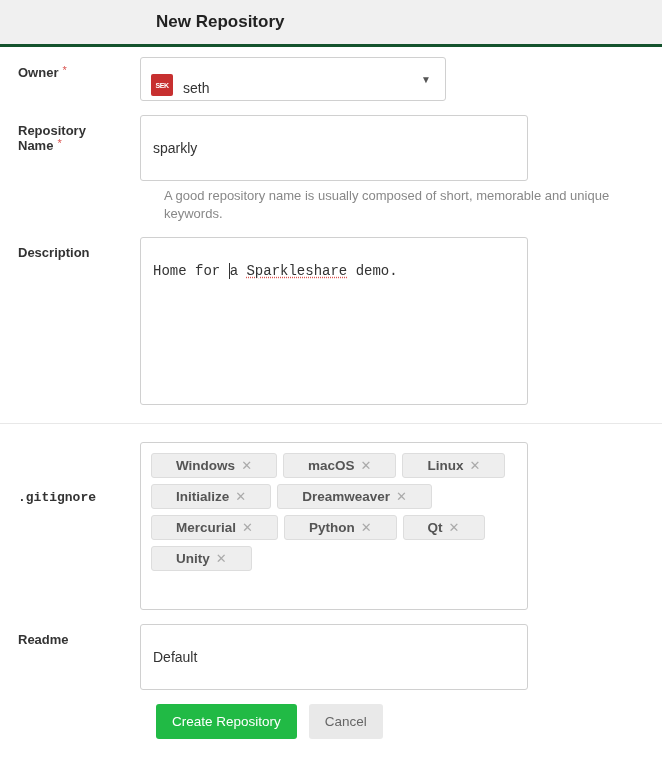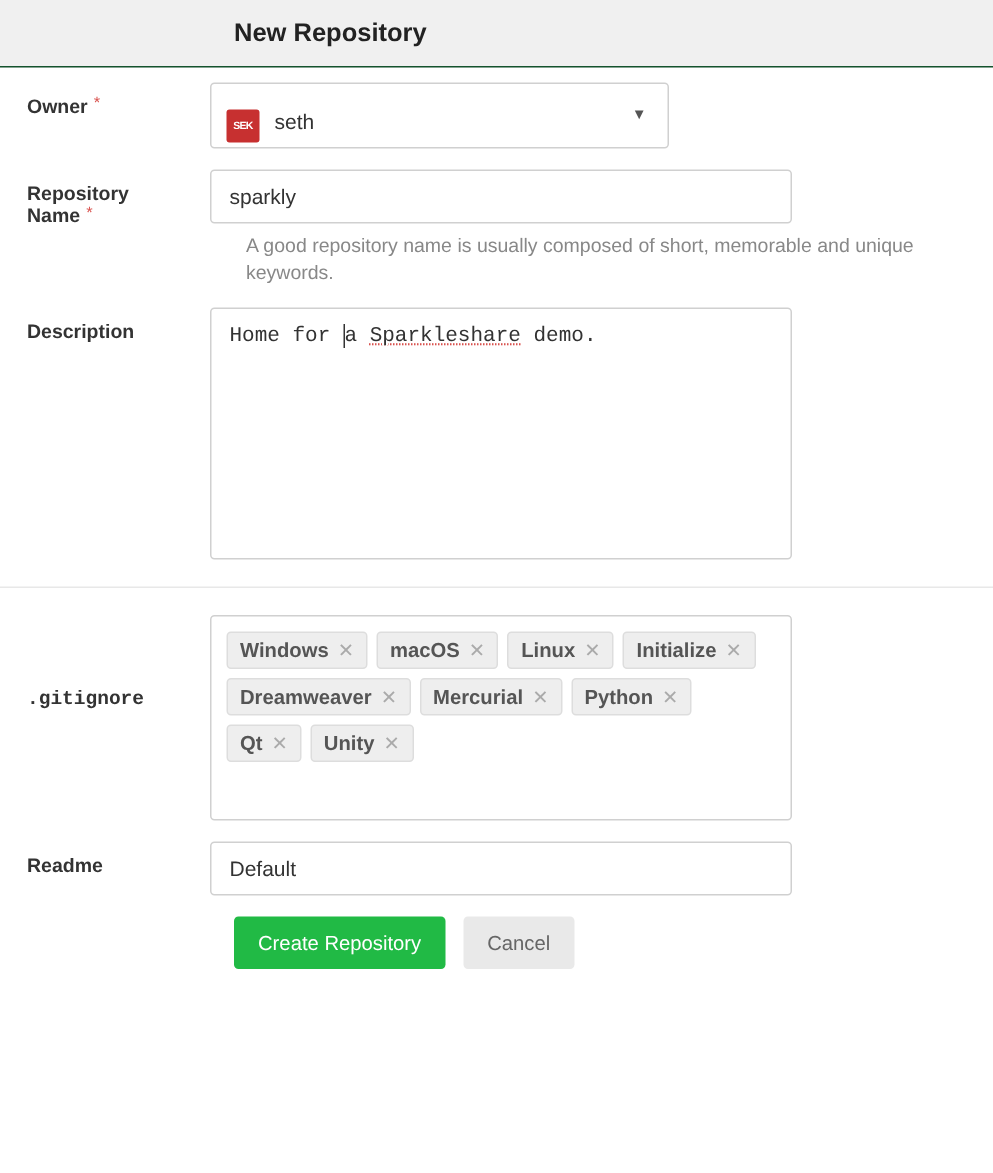--- a/index.html
+++ b/index.html
@@ -1,42 +1,42 @@
 <!DOCTYPE html>
 <html><head>
 <meta charset="utf-8">
 <style>
 * { box-sizing: border-box; margin: 0; padding: 0; }
 body { font-family: -apple-system, BlinkMacSystemFont, "Segoe UI", Helvetica, Arial, sans-serif; font-size: 14px; color: #333; background: #fff; width: 662px; }
-.header { background: #f0f0f0; padding: 12px 0 12px 156px; border-bottom: 1px solid #14532d; }
+.header { background: #f0f0f0; padding: 12px 0 12px 156px; border-bottom: 3px solid #14532d; }
 .header h1 { font-size: 17px; font-weight: 700; color: #222; }
 .form { padding: 10px 0 20px 0; }
 .row { display: flex; align-items: flex-start; margin-bottom: 14px; padding: 0 18px; }
 .row.tight { margin-bottom: 10px; }
 .label-col { width: 122px; flex-shrink: 0; text-align: left; padding-right: 16px; padding-top: 8px; font-weight: 700; font-size: 13px; color: #333; }
 .label-col .req { color: #d9534f; font-size: 11px; font-weight: 400; position: relative; top: -3px; left: 1px; }
 .field-col { flex: 1; max-width: 388px; }
-.input, .select, .textarea { width: 100%; border: 1px solid #d0d0d0; border-radius: 3px; padding: 9px 12px; font-size: 14px; font-family: inherit; color: #333; background: #fff; }
-.select-owner { display: flex; align-items: flex-start; gap: 10px; width: 306px; height: 44px; padding: 17px 10px; border: 1px solid #d0d0d0; border-radius: 3px; position: relative; cursor: pointer; }
+.input, .select, .textarea { width: 100%; border: 1px solid #d0d0d0; border-radius: 3px; padding: 24px 12px; font-size: 14px; font-family: inherit; color: #333; background: #fff; }
+.select-owner { display: flex; align-items: flex-end; gap: 10px; width: 306px; height: 44px; padding: 4px 10px; border: 1px solid #d0d0d0; border-radius: 3px; position: relative; cursor: pointer; }
 .avatar { width: 22px; height: 22px; background: #c73030; border-radius: 2px; display: flex; align-items: center; justify-content: center; color: #fff; font-size: 7px; font-weight: 700; letter-spacing: -0.5px; }
 .owner-name { font-size: 14px; }
 .caret { position: absolute; right: 14px; top: 50%; transform: translateY(-50%); font-size: 10px; color: #555; }
 .hint { color: #888; font-size: 13px; line-height: 1.4; margin-top: 6px; max-width: 500px; margin-left: 24px; }
 .check-row { display: flex; align-items: center; gap: 10px; padding-top: 2px; }
 .checkbox { width: 15px; height: 15px; border: 1px solid #888; border-radius: 2px; background: #fff; display: flex; align-items: center; justify-content: center; cursor: pointer; flex-shrink: 0; }
 .checkbox svg { width: 11px; height: 11px; }
 .checkbox-label { font-size: 13.5px; }
 .private { color: #d9534f; }
 .textarea { height: 168px; resize: both; font-family: Liberation Mono, monospace; line-height: 1.4; }
 .desc-text { font-size: 14px; }
 .spell { text-decoration: underline; text-decoration-style: dotted; text-decoration-color: #d9534f; }
 .cursor-mark { border-left: 1px solid #333; }
 .divider { border: none; border-top: 1px solid #e8e8e8; margin: 18px 0 18px 0; }
 .tags-box { border: 1px solid #d0d0d0; border-radius: 3px; padding: 10px 10px 38px 10px; display: flex; flex-wrap: wrap; gap: 6px; align-items: flex-start; min-height: 118px; }
-.tag { background: #eee; border: 1px solid #ddd; border-radius: 3px; padding: 4px 8px; font-size: 13.5px; font-weight: 600; color: #555; display: inline-flex; align-items: center; gap: 6px; cursor: default; }
+.tag { background: #eee; border: 1px solid #ddd; border-radius: 3px; padding: 4px 24px; font-size: 13.5px; font-weight: 600; color: #555; display: inline-flex; align-items: center; gap: 6px; cursor: default; }
 .tag-x { color: #aaa; font-weight: 400; cursor: pointer; font-size: 13px; }
 .actions-row { display: flex; align-items: center; gap: 12px; margin-top: 14px; padding-left: 156px; }
 .init-row { display: flex; align-items: center; padding-left: 156px; position: relative; min-height: 56px; }
 .red-arrow { position: absolute; left: 92px; top: 50%; transform: translateY(-50%); }
 .btn { border: none; border-radius: 3px; padding: 10px 16px; font-size: 13.5px; cursor: pointer; font-family: inherit; }
 .btn-primary { background: #21ba45; color: #fff; }
 .btn-default { background: #e9e9e9; color: #666; }
 .gitignore-label { padding-top: 48px; font-family: Liberation Mono, monospace; }
 </style>
 </head>

